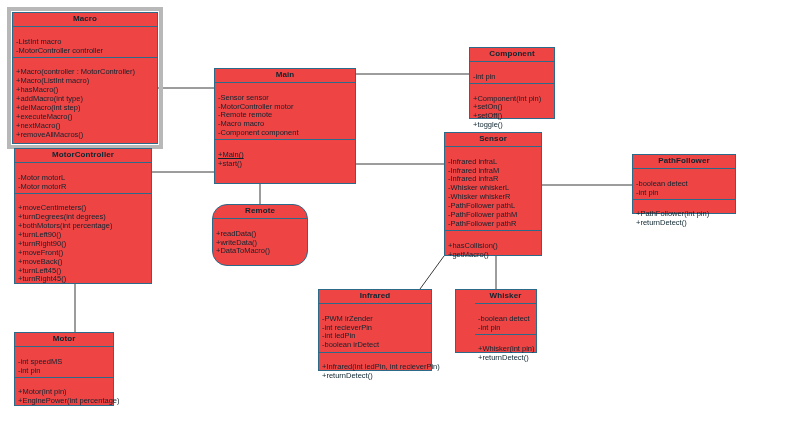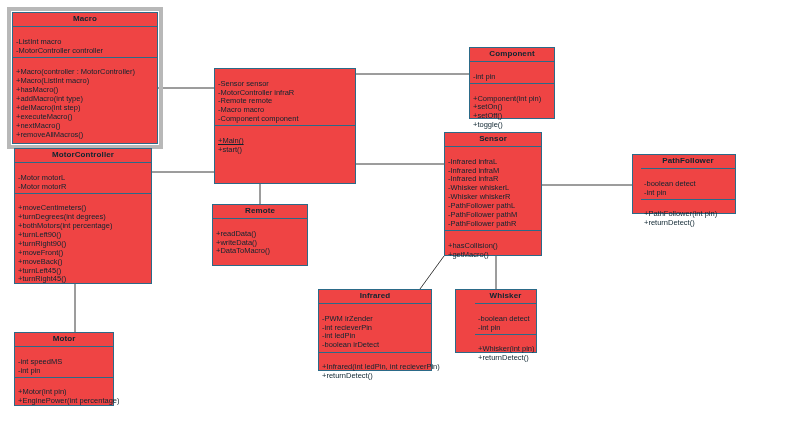--- a/index.html
+++ b/index.html
@@ -117,33 +117,34 @@
         <div class="cls-section attrs">
           <div class="cls-row">-int speedMS</div>
           <div class="cls-row">-int pin</div>
         </div>
         <div class="cls-section methods">
           <div class="cls-row">+Motor(int pin)</div>
           <div class="cls-row">+EnginePower(int percentage)</div>
         </div>
       </div>
       <div class="uml-class" style="left: 214px; top: 68px; width: 142px; height: 116px;">
+        <div class="cls-name">Main</div>
         <div class="cls-section attrs">
           <div class="cls-row">-Sensor sensor</div>
-          <div class="cls-row">-MotorController infraR</div>
+          <div class="cls-row">-MotorController motor</div>
           <div class="cls-row">-Remote remote</div>
           <div class="cls-row">-Macro macro</div>
           <div class="cls-row">-Component component</div>
         </div>
         <div class="cls-section methods">
           <div class="cls-row static">+Main()</div>
           <div class="cls-row">+start()</div>
         </div>
       </div>
-      <div class="uml-class" style="left: 212px; top: 204px; width: 96px; height: 62px;">
+      <div class="uml-class" style="left: 212px; top: 204px; width: 96px; height: 62px; border-radius: 15px;">
         <div class="cls-name">Remote</div>
         <div class="cls-section methods">
           <div class="cls-row">+readData()</div>
           <div class="cls-row">+writeData()</div>
           <div class="cls-row">+DataToMacro()</div>
         </div>
       </div>
       <div class="uml-class" style="left: 469px; top: 47px; width: 86px; height: 72px;">
         <div class="cls-name">Component</div>
         <div class="cls-section attrs">
@@ -166,21 +167,21 @@
           <div class="cls-row">-Whisker whiskerR</div>
           <div class="cls-row">-PathFollower pathL</div>
           <div class="cls-row">-PathFollower pathM</div>
           <div class="cls-row">-PathFollower pathR</div>
         </div>
         <div class="cls-section methods">
           <div class="cls-row">+hasCollision()</div>
           <div class="cls-row">+getMacro()</div>
         </div>
       </div>
-      <div class="uml-class" style="left: 632px; top: 154px; width: 104px; height: 60px; padding-left: 8px;">
+      <div class="uml-class" style="left: 632px; top: 154px; width: 104px; height: 60px;">
         <div class="cls-name">PathFollower</div>
         <div class="cls-section attrs">
           <div class="cls-row">-boolean detect</div>
           <div class="cls-row">-int pin</div>
         </div>
         <div class="cls-section methods">
           <div class="cls-row">+PathFollower(int pin)</div>
           <div class="cls-row">+returnDetect()</div>
         </div>
       </div>

